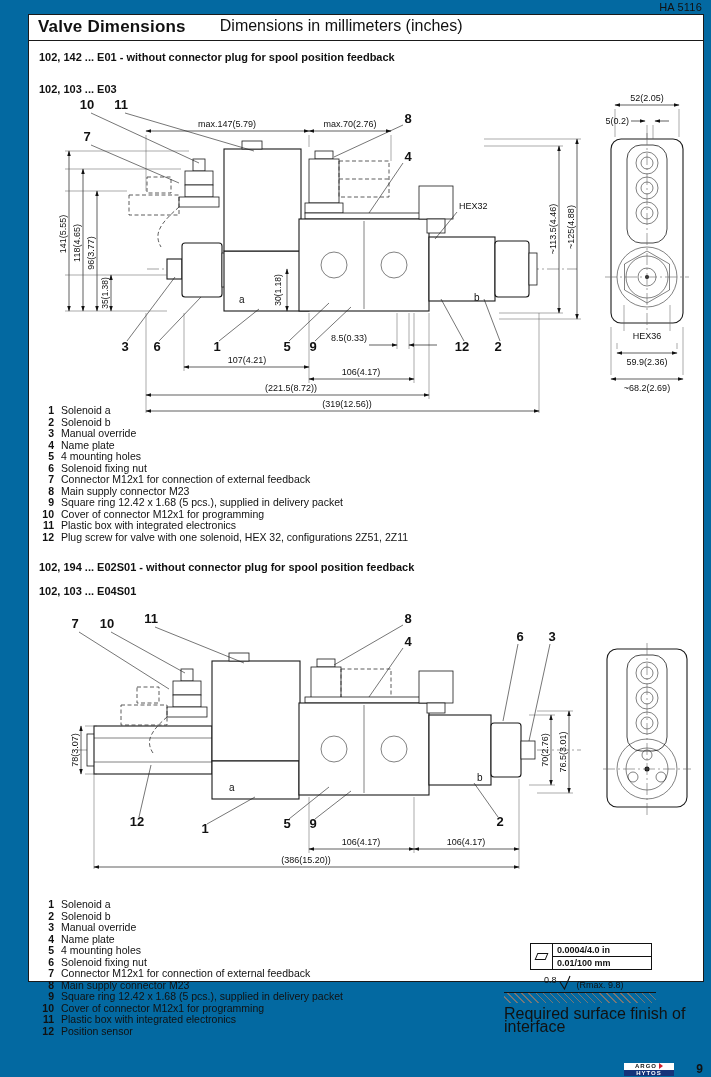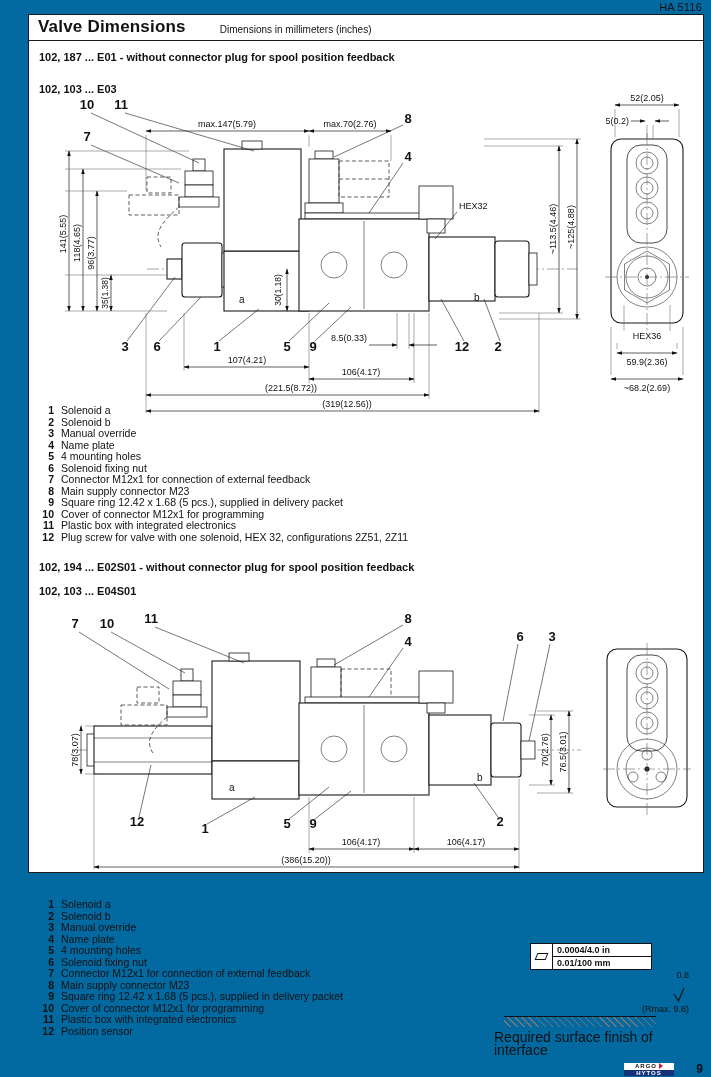--- a/index.html
+++ b/index.html
@@ -1,22 +1,22 @@
 <!DOCTYPE html>
 <html style="--brand-red: #cf1f2f; --brand-blue: #16337a; --line: #1a1a1a;"><head>
 <meta charset="utf-8">
 <style>
   * { margin:0; padding:0; box-sizing:border-box; }
   body { background:#e9e8e4; font-family:"Liberation Sans", sans-serif; color:#111; }
   .page { position:relative; width:711px; height:1077px; background:#0369a1; margin:0 auto; overflow:hidden; }
   .doc-ref { position:absolute; top:1px; right:9px; font-size:11px; letter-spacing:.2px; }
-  .sheet { position:absolute; left:28px; top:14px; width:676px; height:859px; border:1.5px solid #1a1a1a; background:#fff; }
+  .sheet { position:absolute; left:28px; top:14px; width:676px; height:968px; border:1.5px solid #1a1a1a; background:#fff; }
   .sheet-header { display:flex; align-items:flex-end; gap:34px; height:26px; border-bottom:1.5px solid #1a1a1a; padding:2px 0 3px 9px; }
   .sheet-title { font-size:17px; font-weight:bold; letter-spacing:.2px; }
-  .sheet-subtitle { font-size:10px; padding-bottom:2px; }
+  .sheet-subtitle { font-size:16px; padding-bottom:2px; }
   .sec-title { position:absolute; left:10px; font-size:11px; font-weight:bold; }
   .drawing { position:absolute; left:0; }
   .legend { position:absolute; left:10px; }
   .legend-row { display:flex; gap:7px; font-size:10.5px; line-height:11.5px; }
   .ln { display:inline-block; width:15px; text-align:right; font-weight:bold; }
   .lt { white-space:nowrap; }
   
   svg text { font-family:"Liberation Sans", sans-serif; fill:#111; }
   svg .dtx { font-size:9px; }
   svg .dtx-s { font-size:8.5px; }
@@ -31,45 +31,45 @@
   svg .dashed { stroke:#333; stroke-width:0.8; fill:none; stroke-dasharray:4 2.5; }
   svg .leader { stroke:#1a1a1a; stroke-width:0.6; }
   
   .finish { position:absolute; left:465px; top:928px; width:195px; }
   .spec-box { display:flex; margin-left:36px; width:122px; border:1.2px solid #111; background:#fff; }
   .spec-sym-cell { width:22px; border-right:1.2px solid #111; display:flex; align-items:center; justify-content:center; }
   .parallelogram { width:11px; height:7px; border:1.2px solid #111; transform:skewX(-22deg); }
   .spec-rows { flex:1; }
   .spec-row { font-size:9px; font-weight:bold; padding:1px 4px; white-space:nowrap; }
   .spec-row:first-child { border-bottom:1.2px solid #111; }
-  .rough { display:flex; align-items:flex-end; gap:2px; margin:5px 0 0 50px; font-size:9px;flex-direction:column; }
+  .rough { display:flex; align-items:flex-end; gap:2px; margin:5px 0 0 50px; font-size:9px; }
   .rough .ra { transform:translateY(-5px); }
   .ground { margin-left:10px; margin-top:2px; width:152px; height:11px; border-top:1.6px solid #111;
             background:repeating-linear-gradient(45deg, transparent 0px, transparent 4px, #777 4px, #777 5px); }
-  .caption { margin-top:4px; font-size:14px; line-height:13px; }
+  .caption { margin-top:4px; font-size:16px; line-height:13px;margin-left:10px; }
   
   .logo { position:absolute; left:624px; top:1063px; width:50px; height:13px; display:flex; flex-direction:column; font-weight:bold; }
   .logo-top { height:6.5px; display:flex; align-items:center; justify-content:center; gap:2px; background:#fff; color:#111; font-size:6px; letter-spacing:1px; line-height:6px; }
   .logo-tri { width:0; height:0; border-left:4px solid var(--brand-red,#cf1f2f); border-top:3px solid transparent; border-bottom:3px solid transparent; }
   .logo-bottom { height:6.5px; display:flex; align-items:center; justify-content:center; background:var(--brand-blue,#16337a); color:#fff; font-size:6px; letter-spacing:1px; line-height:6px; }
   .page-num { position:absolute; right:8px; top:1062px; font-size:12px; font-weight:bold; }
 </style>
 </head>
 <body>
 
 <div class="page">
   <div class="doc-ref">HA 5116</div>
 
   <div class="sheet">
     <div class="sheet-header">
       <span class="sheet-title">Valve Dimensions</span>
       <span class="sheet-subtitle">Dimensions in millimeters (inches)</span>
     </div>
 
-    <div class="sec-title" style="top:36px">102, 187 ... E01 - without connector plug for spool position feedback</div>
+    <div class="sec-title" style="top:36px">102, 142 ... E01 - without connector plug for spool position feedback</div>
     <div class="sec-title" style="top:68px">102, 103 ... E03</div>
 
     <svg class="drawing" style="top:76px" width="676" height="332" viewBox="0 0 676 332">
       <defs>
         <pattern id="s1v" width="4" height="4" patternUnits="userSpaceOnUse">
           <rect width="4" height="4" fill="#fff"></rect>
             <line x1="1.2" y1="0" x2="1.2" y2="4" stroke="#3a3a3a" stroke-width="1.1"></line>
         </pattern>
         <pattern id="s1d" width="5" height="5" patternUnits="userSpaceOnUse">
           <rect width="5" height="5" fill="#fff"></rect>

